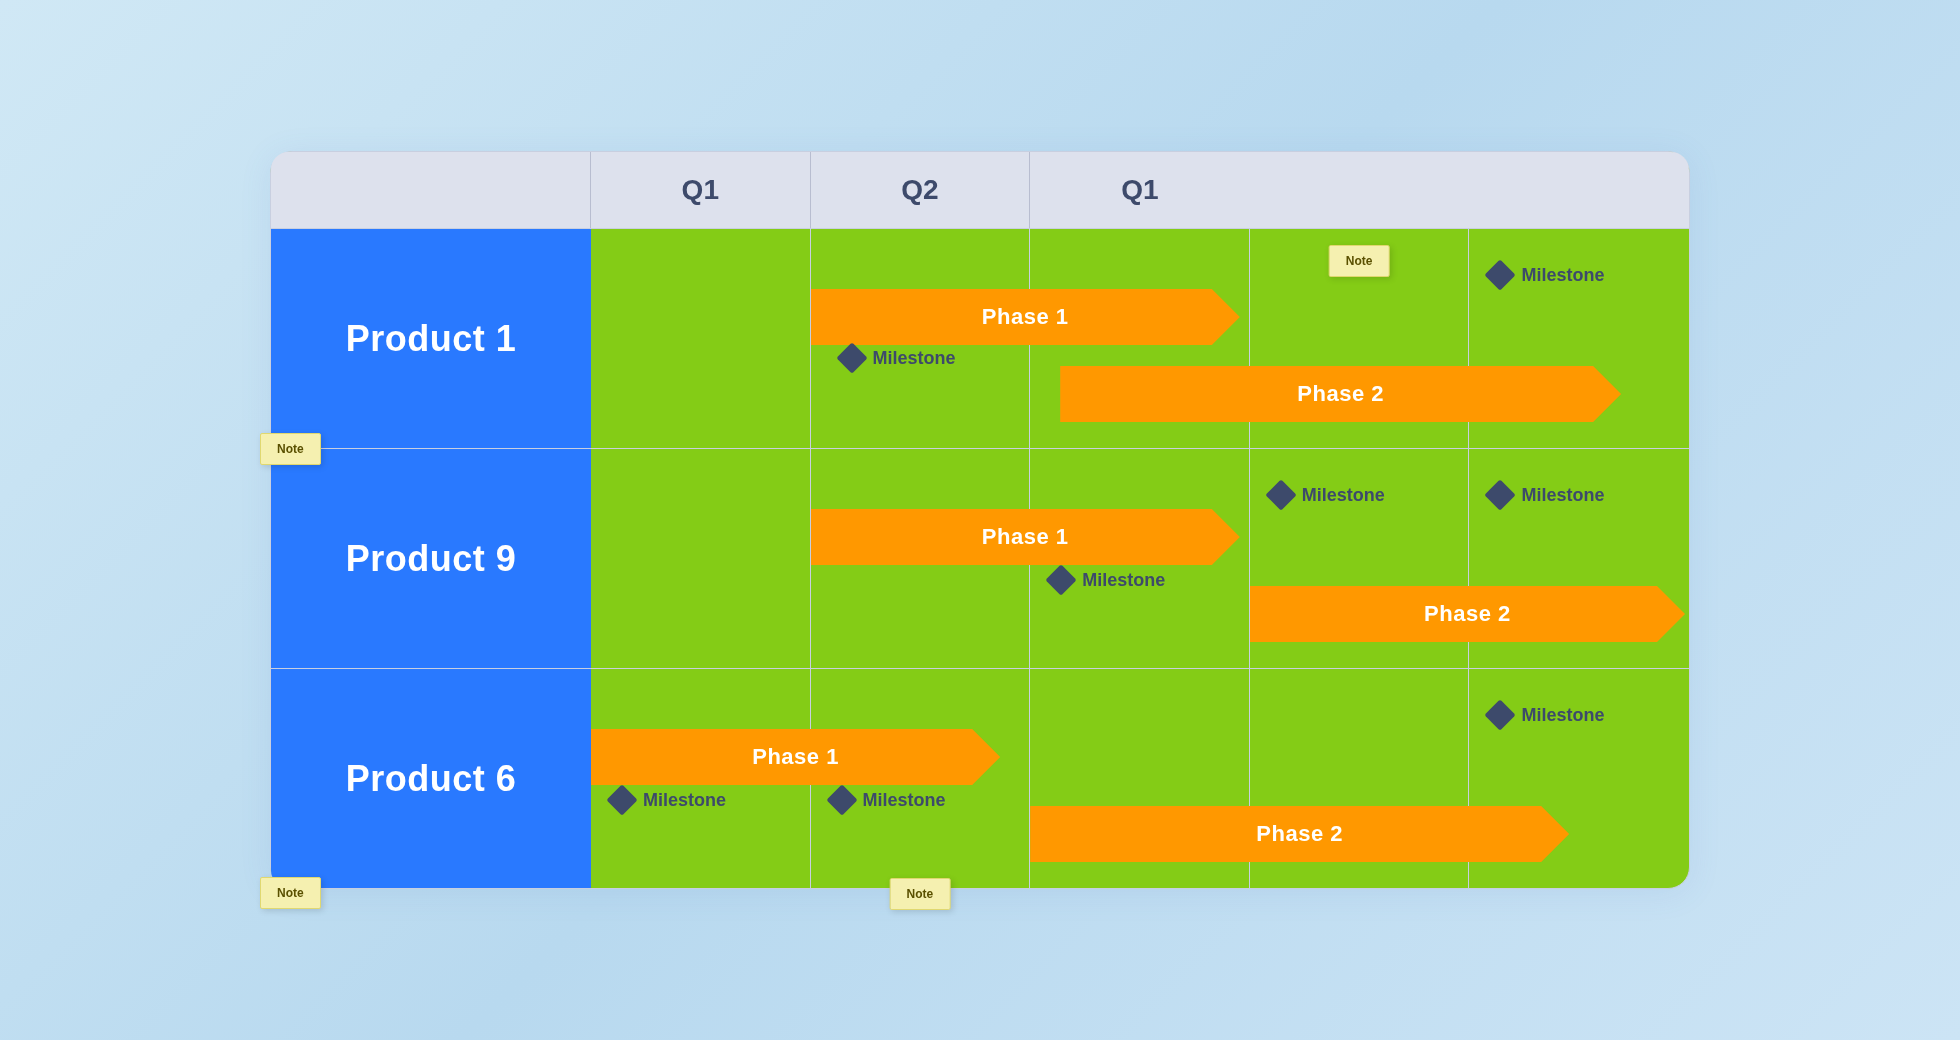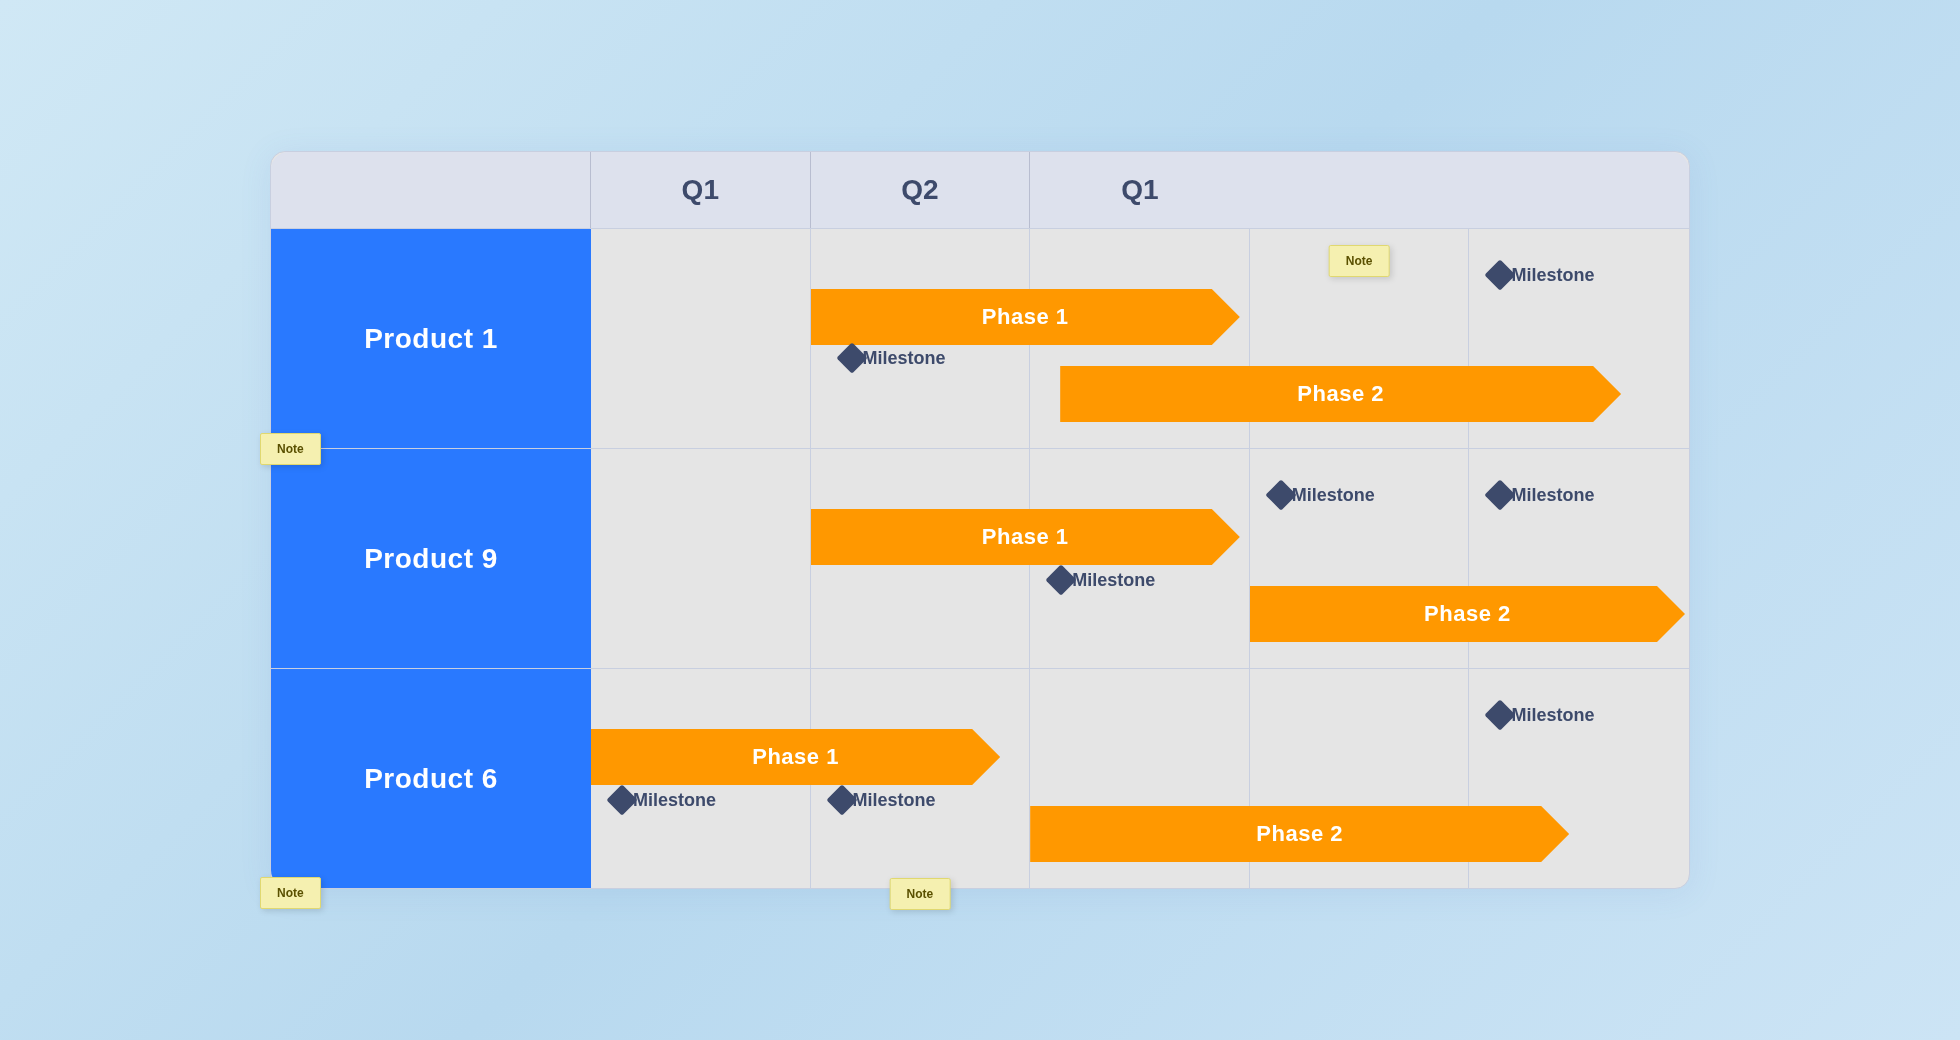--- a/index.html
+++ b/index.html
@@ -14,22 +14,22 @@
       font-family: 'Segoe UI', Arial, sans-serif;
       overflow: hidden;
     }
 
     .gantt-wrapper {
       position: relative;
       width: 1420px;
     }
 
     .gantt-table {
-      background: #e5e5e5;
-      border-radius: 15px;
+      background: #84cc16;
+      border-radius: 22px;
       overflow: visible;
       border: 1.5px solid #c8cfe0;
       box-shadow: 0 4px 32px rgba(80,120,200,0.10);
     }
 
     
     .gantt-header {
       display: grid;
       grid-template-columns: 320px repeat(5, 1fr);
       background: #dde1ed;
@@ -69,21 +69,21 @@
       background: #2979ff;
       display: flex;
       align-items: center;
       justify-content: center;
       padding: 20px 24px;
       position: relative;
     }
 
     .product-label {
       color: #fff;
-      font-size: 28px;
+      font-size: 36px;
       font-weight: 800;
       letter-spacing: 0.5px;
       text-align: left;
     }
 
     .grid-cell {
       border-right: 1.5px solid #c8cfe0;
       position: relative;
       padding: 0;
     }
@@ -115,21 +115,21 @@
     .phase-bar.no-left-arrow {
       clip-path: polygon(0 0, calc(100% - 28px) 0, 100% 50%, calc(100% - 28px) 100%, 0 100%);
       margin-top: 32px;
     }
 
     
     .milestone {
       position: absolute;
       display: flex;
       align-items: center;
-      gap: 0;
+      gap: 10px;
       font-size: 18px;
       font-weight: 600;
       color: #3d4a6b;
       z-index: 2;
       text-align: center;
     }
 
     .diamond {
       width: 22px;
       height: 22px;

